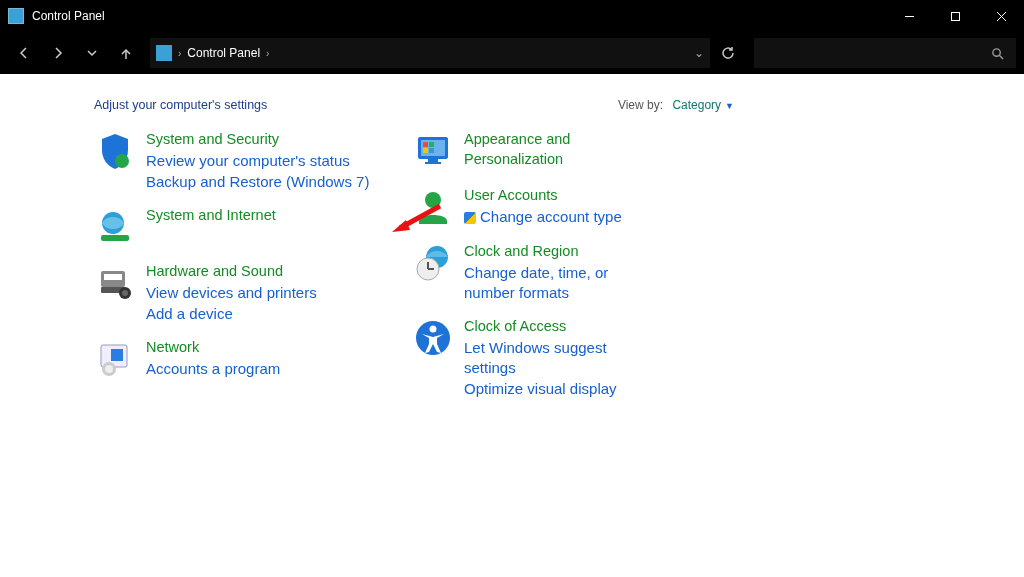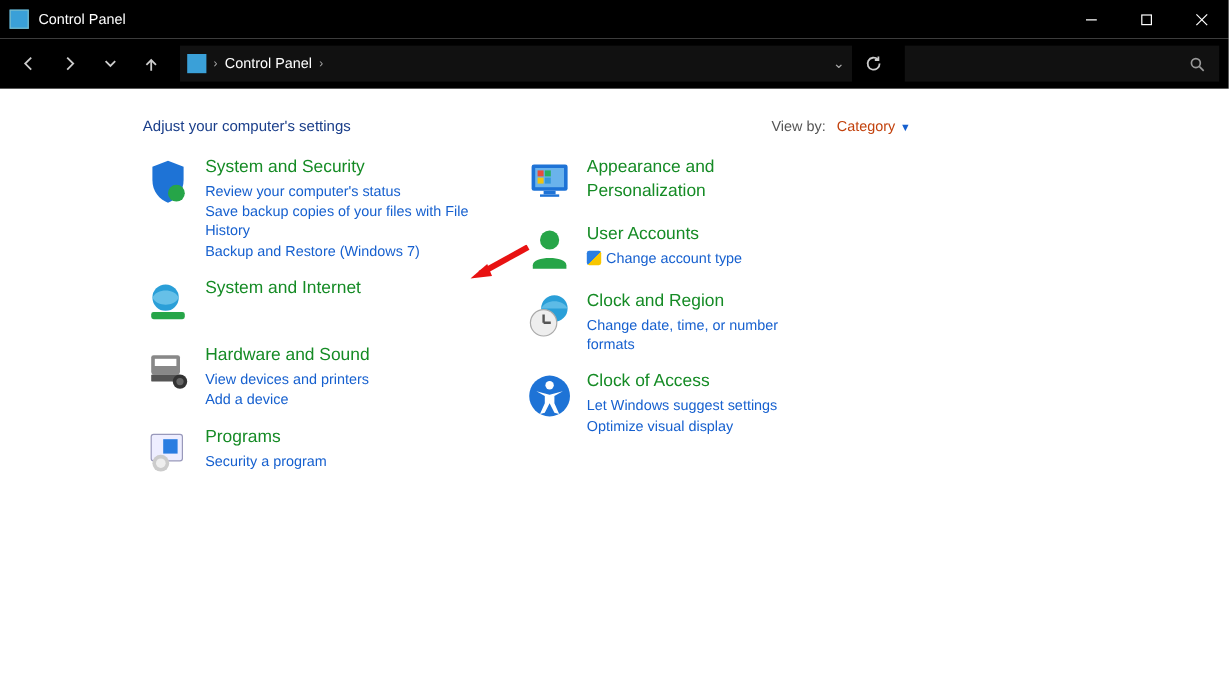--- a/index.html
+++ b/index.html
@@ -17,34 +17,34 @@
   .navbtn svg{width:14px;height:14px;stroke:#ccc;stroke-width:1.5;fill:none;}
   .addrbox { flex:0 0 560px; height:30px; background:#111; display:flex; align-items:center; padding:0 6px; color:#fff; font-size:12px; gap:6px; margin-left:6px;}
   .addrbox .bcicon{width:16px;height:16px;background:#3aa0d8;}
   .addrbox .chev{font-size:10px;color:#aaa;}
   .addr-spacer{flex:1;}
   .refresh{width:32px;height:30px;display:flex;align-items:center;justify-content:center;}
   .refresh svg{width:14px;height:14px;stroke:#ccc;stroke-width:1.5;fill:none;}
   .searchbox { flex:1; height:30px; background:#111; margin-left:8px; display:flex; align-items:center; justify-content:flex-end; padding:0 12px;}
   .searchbox svg{width:13px;height:13px;stroke:#999;stroke-width:1.5;fill:none;}
   
-  .content { height:503px; background:#fff; padding:24px 30px 10px 119px; position:relative;}
+  .content { height:503px; background:#fff; padding:24px 30px 10px 94px; position:relative;}
   .heading-row{display:flex;align-items:center;margin-bottom:18px;width:640px;justify-content:space-between;}
   .heading{color:#1a3e8a;font-size:12.5px;}
   .viewby{font-size:12px;color:#555;}
-  .viewby .cat{color:#c2410c;margin-left:6px;}
+  .viewby .cat{color:#0f766e;margin-left:6px;}
   .viewby .dd{color:#1660cf;font-size:9px;margin-left:4px;}
   .cols{display:flex;gap:28px;}
   .col{display:flex;flex-direction:column;gap:14px;}
   .cat-item{display:flex;gap:10px;align-items:flex-start;}
   .cat-icon{width:42px;height:42px;flex:0 0 42px;display:flex;align-items:center;justify-content:center;}
   .cat-icon svg{width:40px;height:40px;}
   .cat-text{display:flex;flex-direction:column;gap:1px;line-height:1.35;}
   .cat-title{color:#158b25;font-size:14.5px;font-weight:400;}
-  .cat-link{color:#1660cf;font-size:12px;}
+  .cat-link{color:#1660cf;font-size:15px;}
   .shield-mini{display:inline-block;width:12px;height:12px;background:linear-gradient(135deg,#2a7de1 50%,#f7c600 50%);border-radius:2px;margin-right:4px;vertical-align:-2px;}
   
   .arrow-ann{position:absolute;left:392px;top:130px;pointer-events:none;}
 </style>
 </head>
 <body>
 
 <div class="titlebar">
   <div class="appicon"></div>
   <span class="title">Control Panel</span>
@@ -127,21 +127,20 @@
       <div class="cat-item">
         <div class="cat-icon">
           <svg viewBox="0 0 40 40">
               <path d="M20 3 L33 8 L33 19 C33 29 27 35 20 38 C13 35 7 29 7 19 L7 8 Z" fill="#1e73d6"></path>
               <circle cx="27" cy="30" r="7" fill="#26a548"></circle>
             </svg>
         </div>
         <div class="cat-text">
           <span class="cat-title">System and Security</span>
           <span class="cat-link">Review your computer's status</span>
-          <span class="cat-link">Save backup copies of your files with File History</span>
           <span class="cat-link">Backup and Restore (Windows 7)</span>
         </div>
       </div>
 
       <div class="cat-item">
         <div class="cat-icon">
           <svg viewBox="0 0 40 40">
               <circle cx="18" cy="16" r="11" fill="#2a9fd8"></circle>
               <path d="M7 16c4-8 18-8 22 0c-4 8-18 8-22 0z" fill="#8fd7f4" opacity="0.6"></path>
               <rect x="6" y="28" width="28" height="6" rx="2" fill="#26a548"></rect>
@@ -172,22 +171,22 @@
       <div class="cat-item">
         <div class="cat-icon">
           <svg viewBox="0 0 40 40">
               <rect x="6" y="6" width="26" height="22" rx="2" fill="#eef" stroke="#99b" stroke-width="1"></rect>
               <rect x="16" y="10" width="12" height="12" fill="#2a7de1"></rect>
               <circle cx="14" cy="30" r="7" fill="#ccc"></circle>
               <circle cx="14" cy="30" r="4" fill="#eee"></circle>
             </svg>
         </div>
         <div class="cat-text">
-          <span class="cat-title">Programs</span>
-          <span class="cat-link">Security a program</span>
+          <span class="cat-title">Network</span>
+          <span class="cat-link">Accounts a program</span>
         </div>
       </div>
     </div>
 
     <div class="col" style="width:250px;">
 
       <div class="cat-item">
         <div class="cat-icon">
           <svg viewBox="0 0 40 40">
               <rect x="5" y="6" width="30" height="22" rx="2" fill="#1e73d6"></rect>

